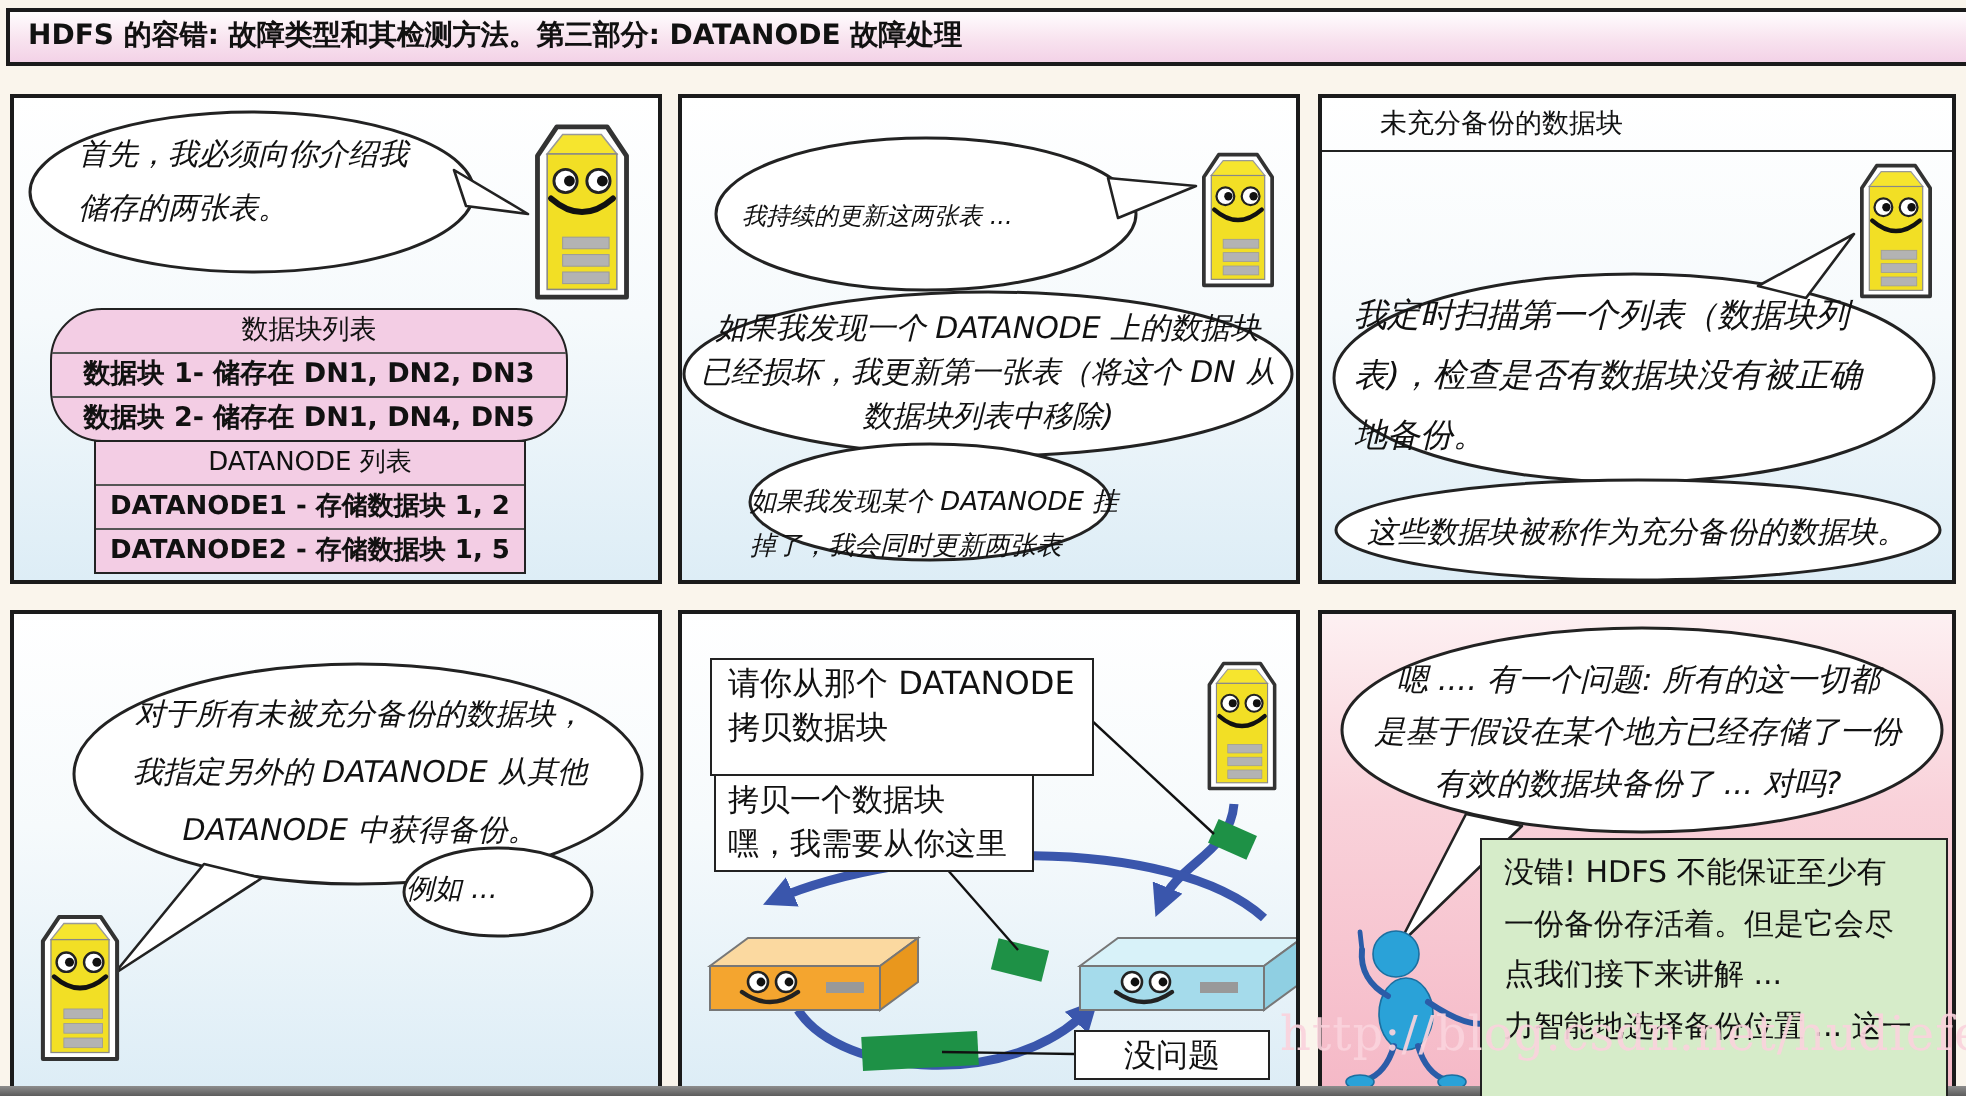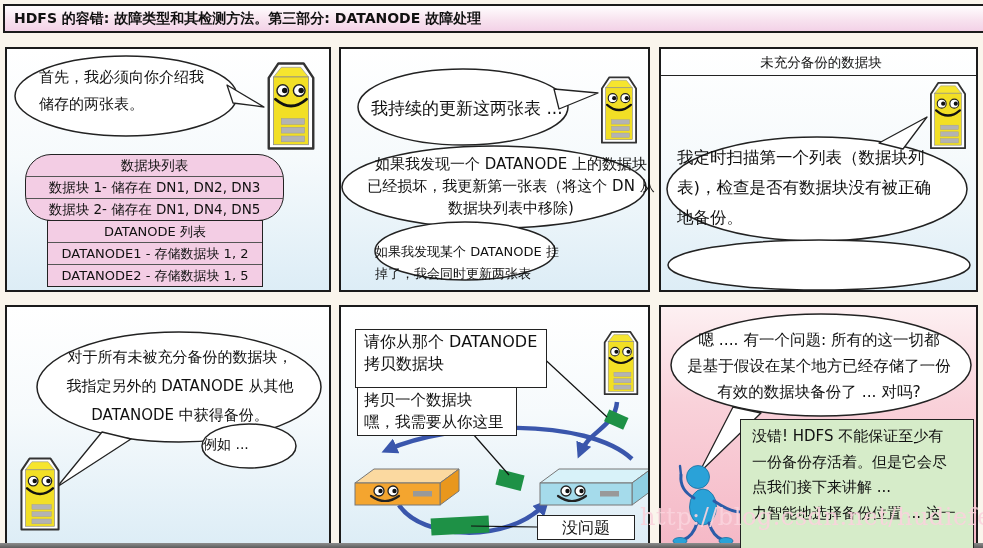--- a/index.html
+++ b/index.html
@@ -5,28 +5,28 @@
   html,body{margin:0;padding:0;}
   body{width:983px;height:548px;background:#faf5ec;position:relative;overflow:hidden;
        font-family:"DejaVu Sans",sans-serif;color:#111;}
   .abs{position:absolute;}
   #titlebar{left:3px;top:4px;width:970px;height:25px;border:2px solid #1b1b1b;
     background:linear-gradient(180deg,#fffdfe 0%,#f8e3ef 55%,#f3d2e7 100%);
     font-size:14px;font-weight:bold;line-height:25px;padding-left:9px;}
   .panel{border:2px solid #1b1b1b;background:linear-gradient(180deg,#ffffff 0%,#f6fafc 45%,#ddedf6 100%);}
   .panel.pink{background:linear-gradient(180deg,#fdf0f2 0%,#f9d2da 40%,#f5b9c7 100%);}
   .layer{position:absolute;left:0;top:0;}
-  .txt{position:absolute;z-index:3;}
+  .txt{position:absolute;z-index:3;font-style:italic;}
   .txt div{white-space:nowrap;}
   .ptable{position:absolute;z-index:3;background:#f3cde4;border:1.5px solid #222;font-size:13.5px;text-align:center;}
   .ptable .hd{height:21px;line-height:21px;}
-  .ptable .rw{height:21px;line-height:21px;border-top:1px solid #555;}
+  .ptable .rw{height:21px;line-height:21px;border-top:1px solid #555;font-weight:bold;}
   .labelbox{position:absolute;z-index:3;background:#fff;border:1.5px solid #222;}
   .caption{position:absolute;left:0;top:0;right:0;height:26px;line-height:26px;border-bottom:1.5px solid #222;
-    padding-left:5px;font-size:13.5px;z-index:3;text-align:center;}
+    padding-left:29px;font-size:13.5px;z-index:3;}
   #greenbox{left:79px;top:112px;width:221px;height:119px;background:#d6ecc9;border:1.5px solid #222;
     z-index:3;font-size:15px;line-height:25.5px;padding:4px 0 12px 11px;}
   #watermark{left:640px;top:503px;z-index:50;font-family:"DejaVu Serif",serif;font-size:24px;
     color:rgba(250,211,220,0.92);letter-spacing:0.5px;pointer-events:none;white-space:nowrap;}
   #bottombar{left:0;top:543px;width:983px;height:5px;background:linear-gradient(180deg,#8d8d8d,#5c5c5c);}
 </style>
 </head>
 <body>
 
 <svg width="0" height="0" style="position:absolute">
@@ -73,24 +73,24 @@
   </div>
 </div>
 
 <div class="panel abs" style="left:339px;top:47px;width:307px;height:241px;">
   <svg class="layer" width="307" height="241">
     <ellipse cx="122" cy="58" rx="105" ry="38" fill="#fff" stroke="#222" stroke-width="1.5"></ellipse>
     <polygon points="213,40 257,44 218,60" fill="#fff" stroke="#222" stroke-width="1.3" stroke-linejoin="round"></polygon>
     <ellipse cx="153" cy="138" rx="152" ry="41" fill="#fff" stroke="#222" stroke-width="1.5"></ellipse>
     <ellipse cx="124" cy="202" rx="90" ry="29" fill="#fff" stroke="#222" stroke-width="1.5"></ellipse>
   </svg>
-  <div class="txt" style="left:30px;top:47px;font-size:17px;line-height:24px;">
+  <div class="txt" style="left:30px;top:47px;font-size:12px;line-height:24px;">
     <div>我持续的更新这两张表 ...</div>
   </div>
-  <div class="txt" style="left:2px;top:104px;width:302px;font-size:15px;line-height:22px;text-align:center;margin-left:17px;">
+  <div class="txt" style="left:2px;top:104px;width:302px;font-size:15px;line-height:22px;text-align:center;">
     <div>如果我发现一个 DATANODE 上的数据块</div>
     <div>已经损坏，我更新第一张表（将这个 DN 从</div>
     <div>数据块列表中移除)</div>
   </div>
   <div class="txt" style="left:34px;top:192px;width:180px;font-size:13px;line-height:22px;text-align:left;">
     <div>如果我发现某个 DATANODE 挂</div>
     <div>掉了，我会同时更新两张表</div>
   </div>
   <svg class="abs" style="left:255px;top:26px;z-index:4" width="46" height="70" viewBox="0 0 62 94">
       <use href="#sym-server"></use>
@@ -101,20 +101,23 @@
   <div class="caption">未充分备份的数据块</div>
   <svg class="layer" width="315" height="241">
     <ellipse cx="156" cy="140" rx="150" ry="52" fill="#fff" stroke="#222" stroke-width="1.5"></ellipse>
     <polygon points="218,94 266,68 242,100" fill="#fff" stroke="#222" stroke-width="1.3" stroke-linejoin="round"></polygon>
     <ellipse cx="158" cy="216" rx="151" ry="25" fill="#fff" stroke="#222" stroke-width="1.5"></ellipse>
   </svg>
   <div class="txt" style="left:16px;top:94px;font-size:16.5px;line-height:30px;">
     <div>我定时扫描第一个列表（数据块列</div>
     <div>表)，检查是否有数据块没有被正确</div>
     <div>地备份。</div>
+  </div>
+  <div class="txt" style="left:0;top:206px;width:315px;font-size:15px;text-align:center;line-height:22px;">
+    <div>这些数据块被称作为充分备份的数据块。</div>
   </div>
   <svg class="abs" style="left:264px;top:31px;z-index:4" width="46" height="71" viewBox="0 0 62 94">
       <use href="#sym-server"></use>
     </svg>
 </div>
 
 <div class="panel abs" style="left:5px;top:305px;width:322px;height:236px;">
   <svg class="layer" width="322" height="236">
     <ellipse cx="172" cy="80" rx="142" ry="55" fill="#fff" stroke="#222" stroke-width="1.5"></ellipse>
     <polygon points="95,125 50,180 124,132" fill="#fff" stroke="#222" stroke-width="1.3" stroke-linejoin="round"></polygon>

